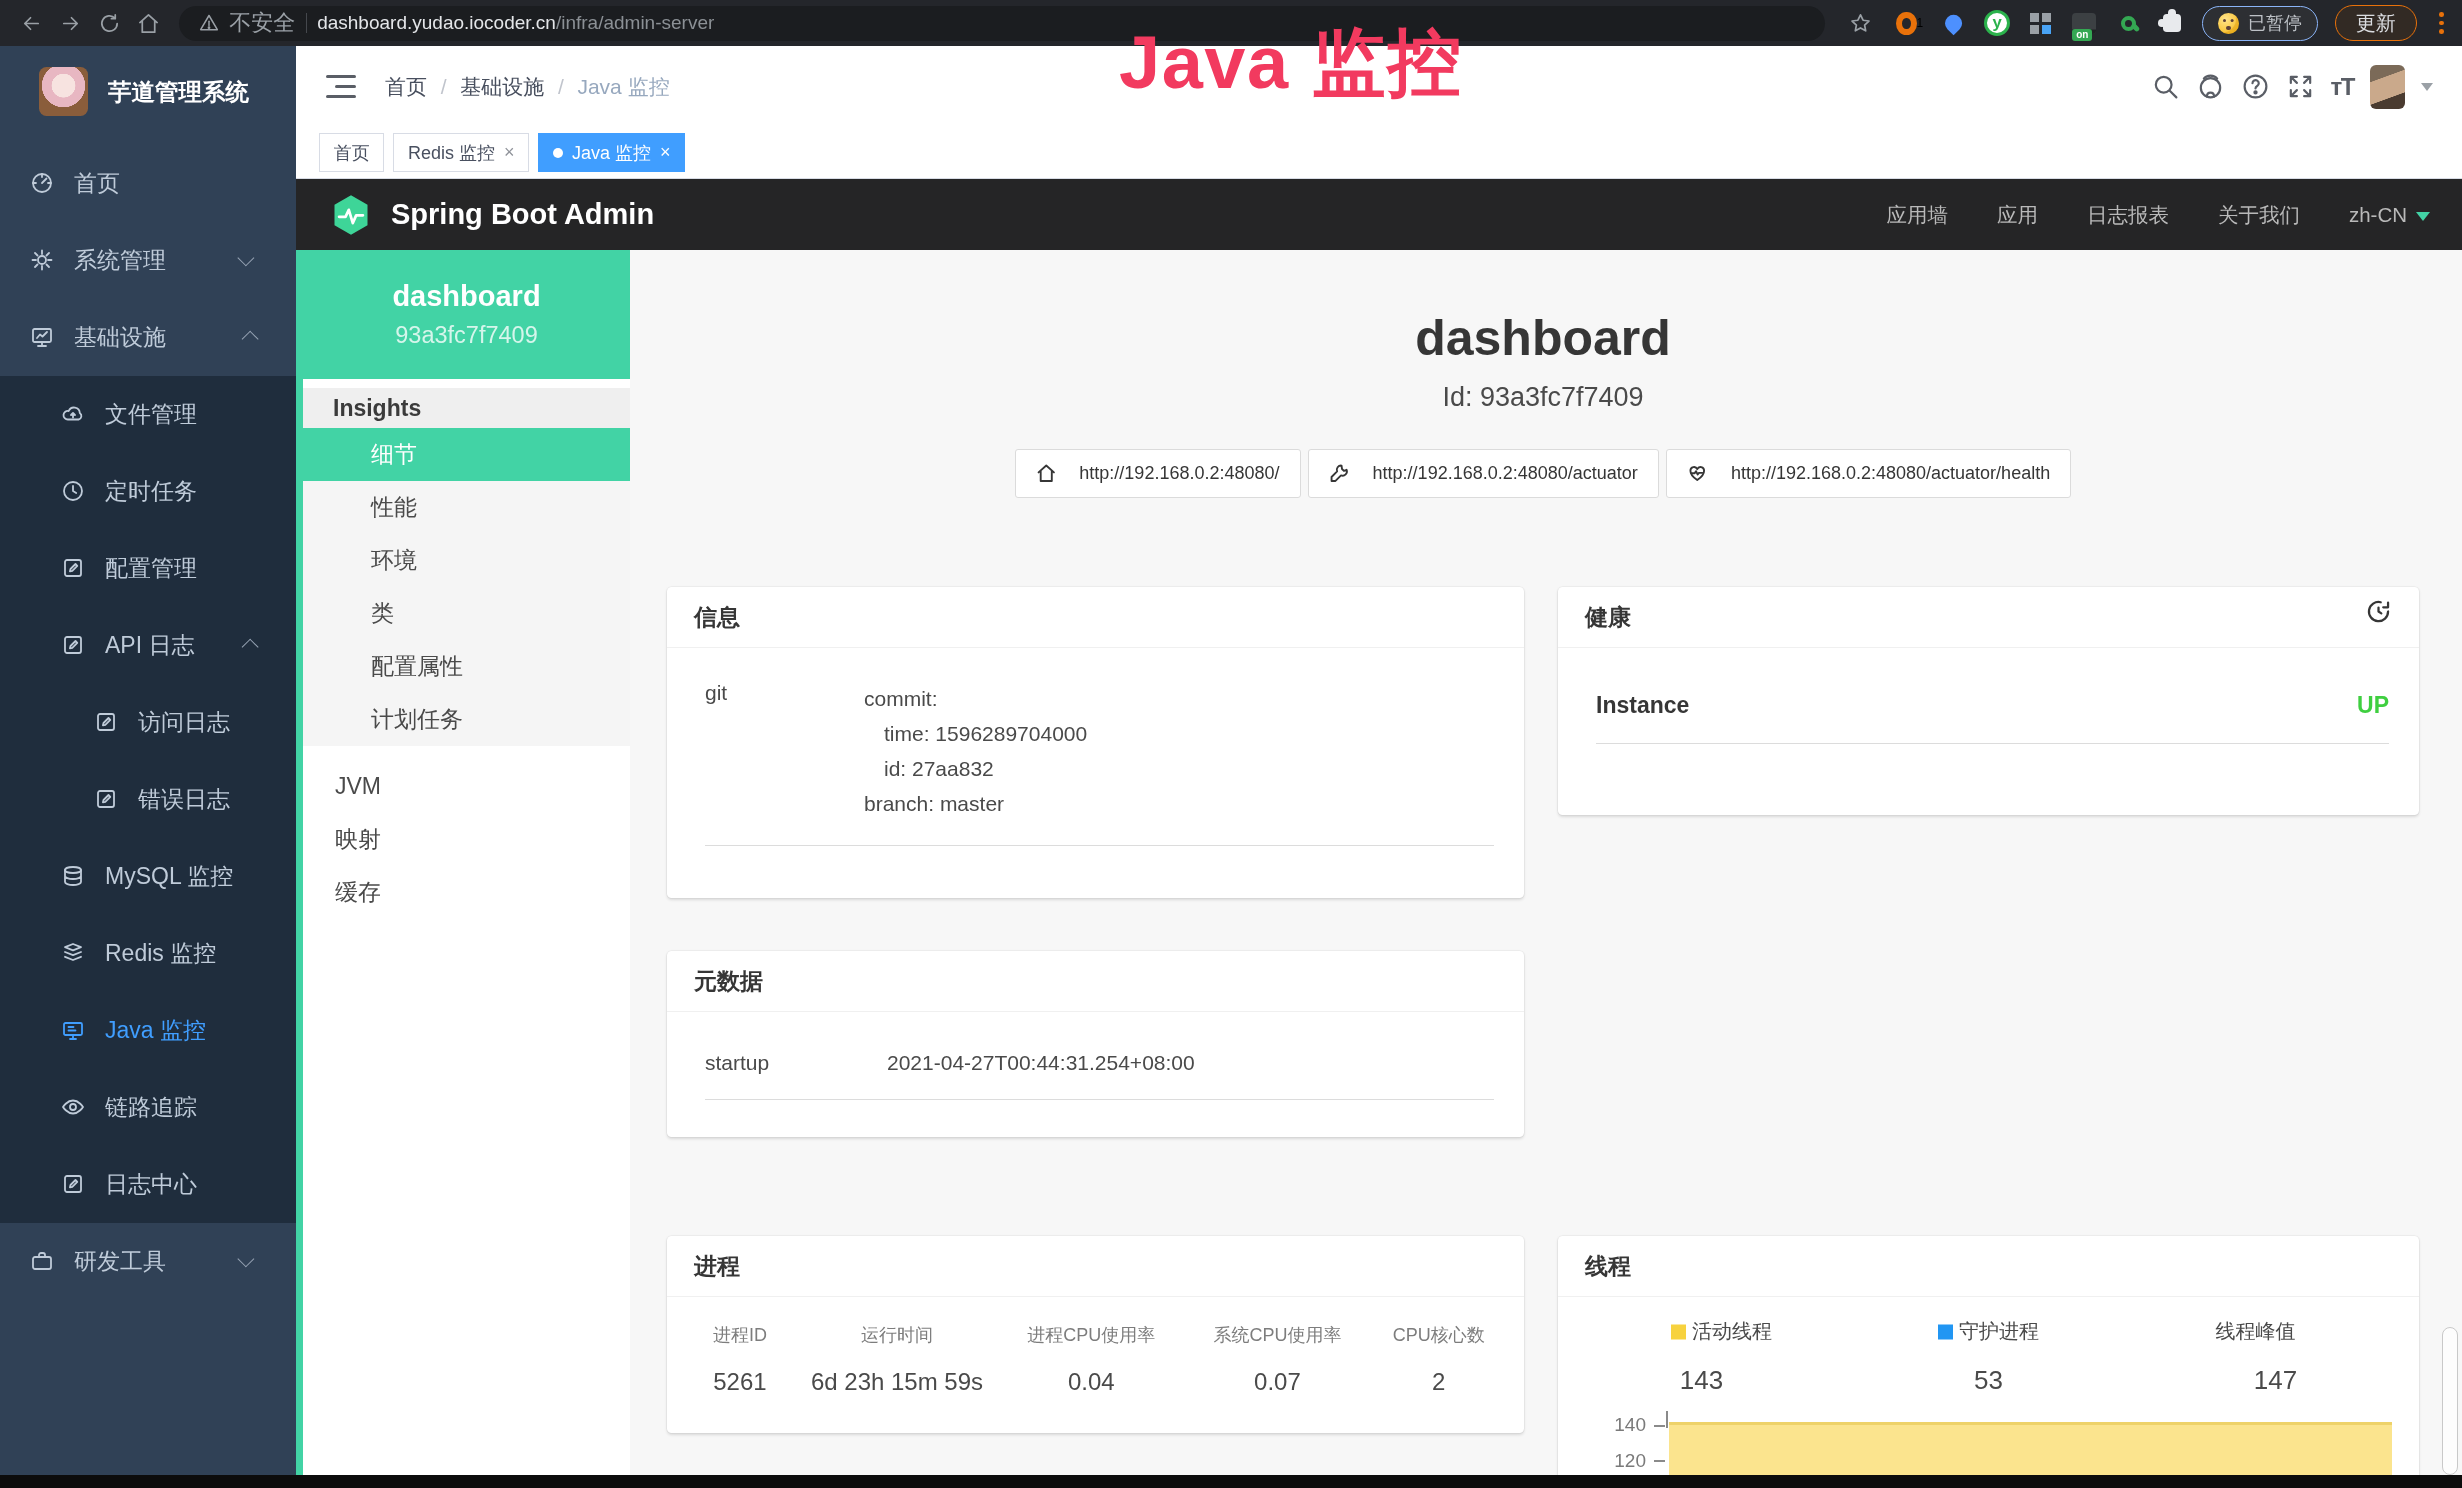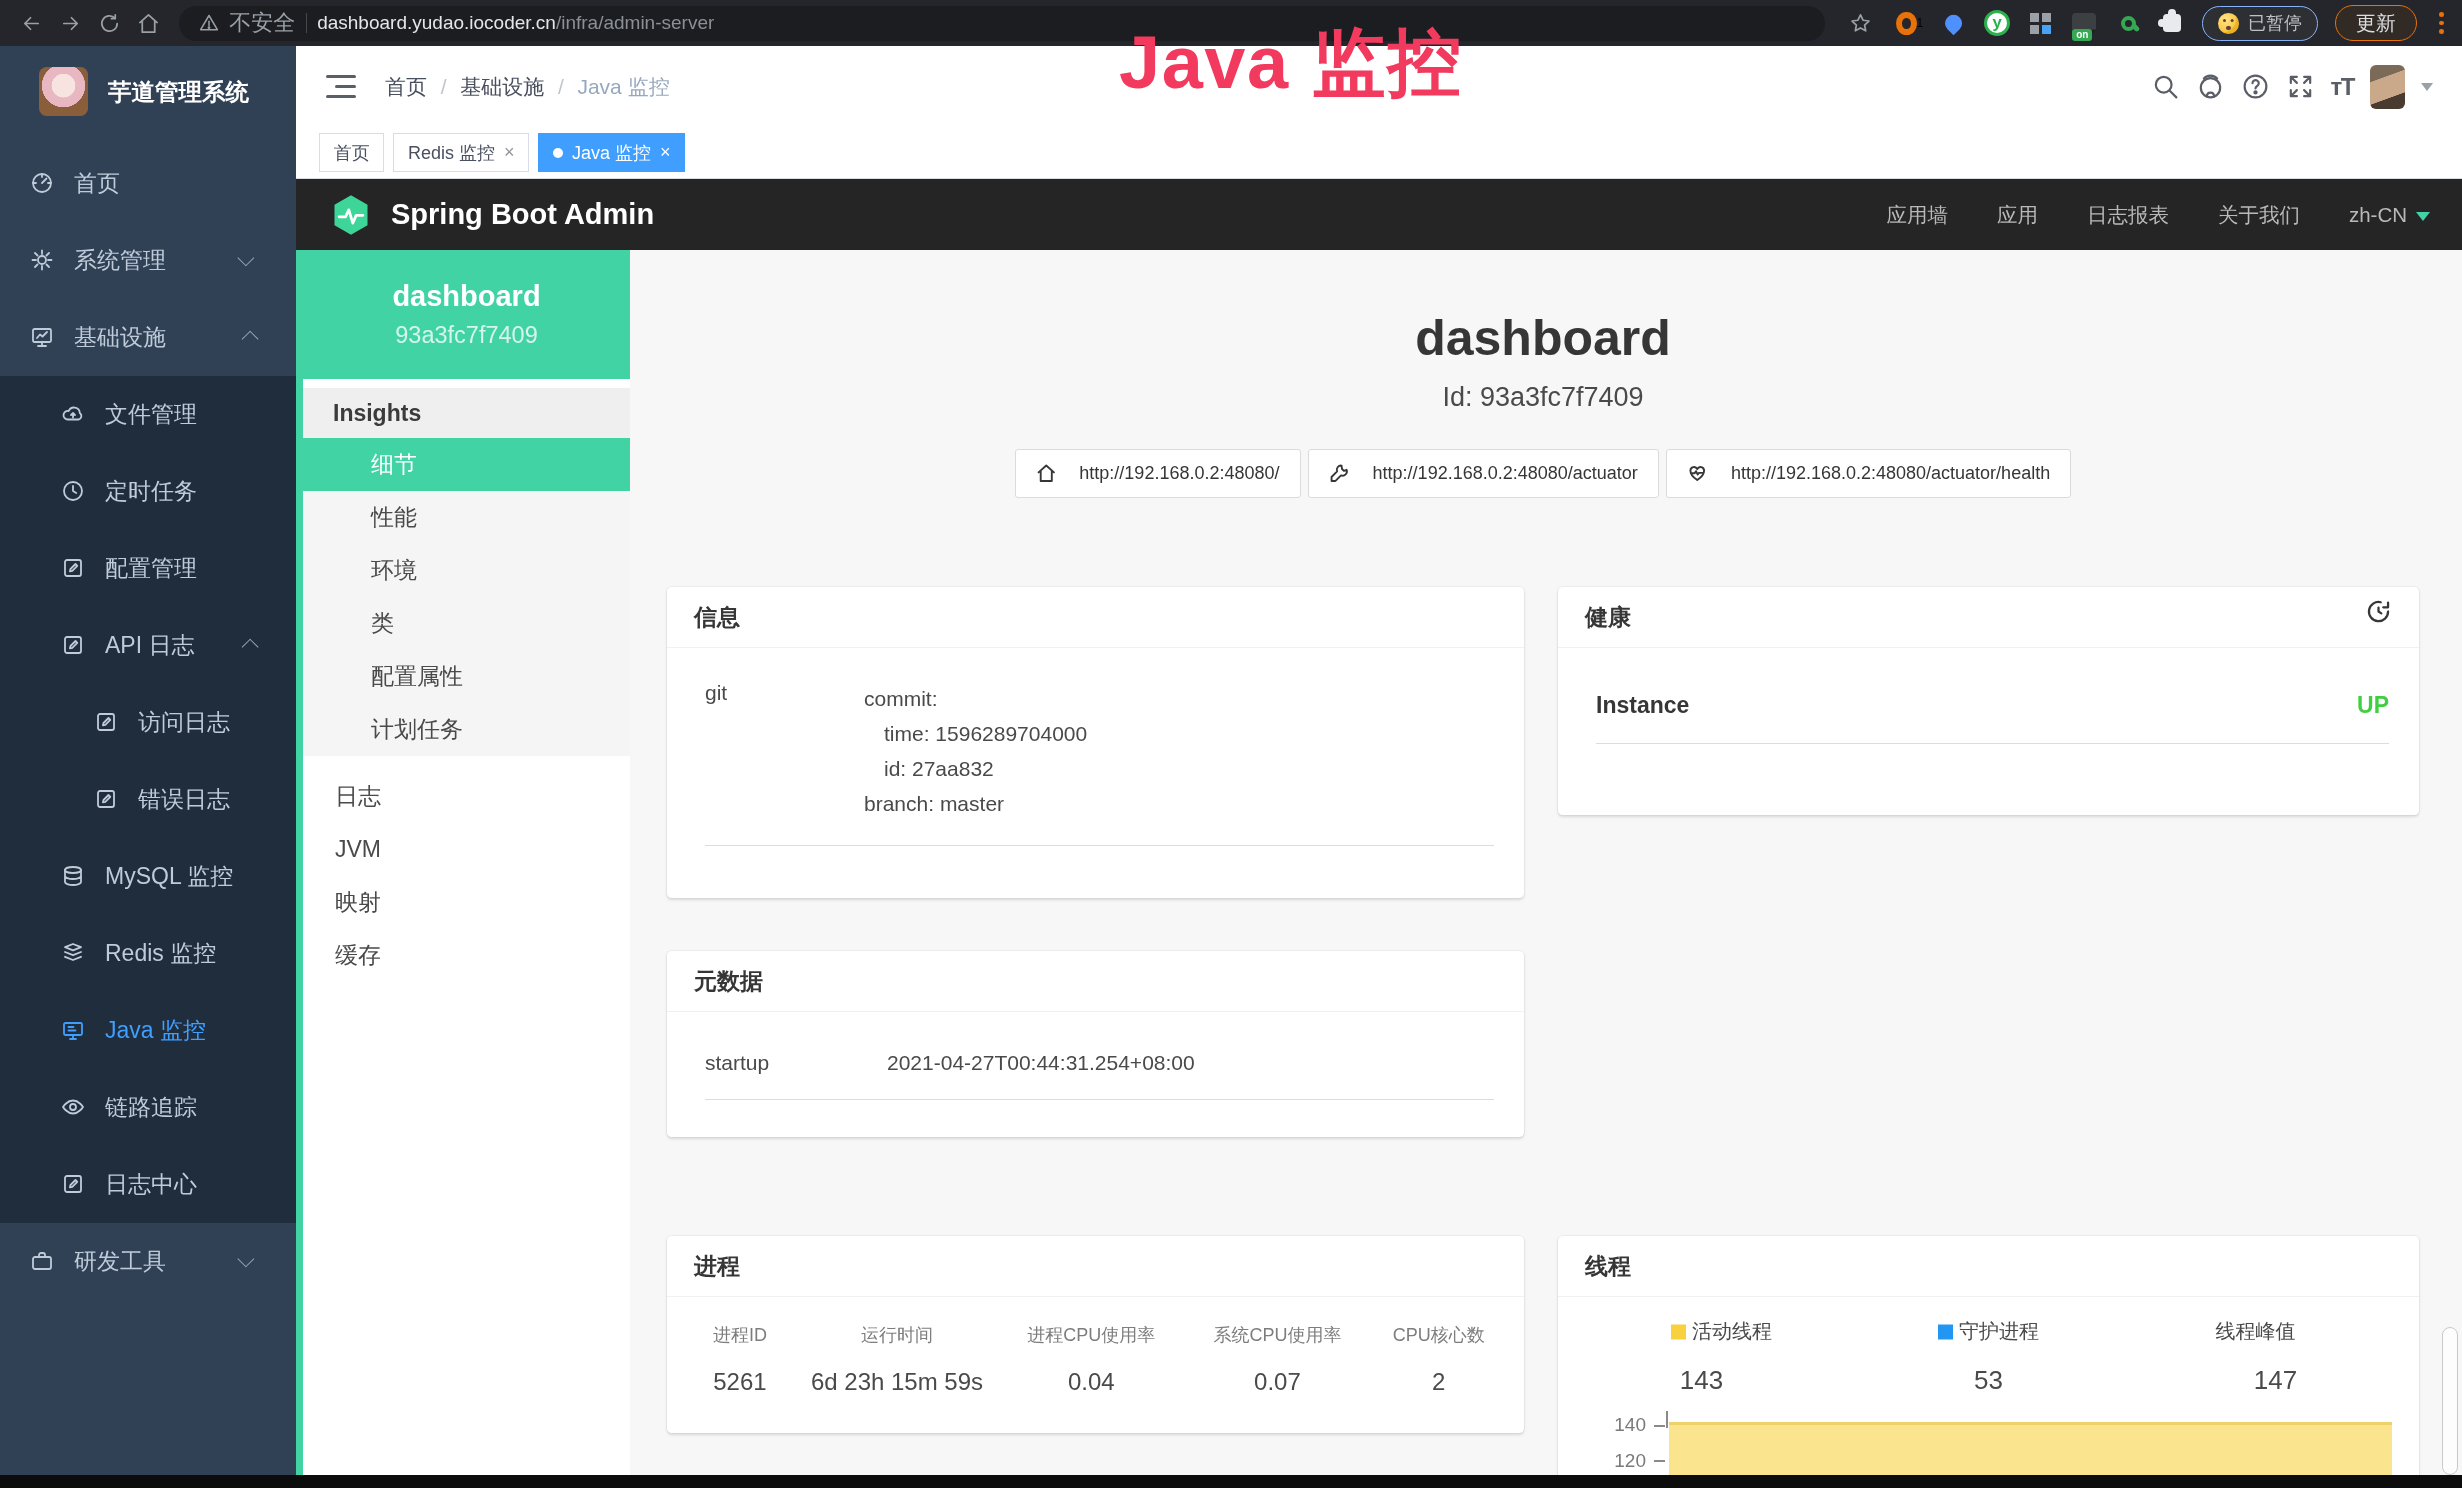--- a/index.html
+++ b/index.html
@@ -92,21 +92,21 @@
   .sba-logo { width:44px; height:44px; margin-right:18px; }
   .sba-brand { color:#fff; font-size:29px; font-weight:bold; }
   .sba-links { margin-left:auto; display:flex; align-items:center; gap:49px; font-size:20.5px; color:#b9b9b9; }
   .sba-caret { width:0; height:0; border-left:7.6px solid transparent; border-right:7.6px solid transparent; border-top:9px solid #42d3a5; display:inline-block; margin-left:9px; vertical-align:middle; }
 
   
   .sba-side { position:absolute; left:296px; top:250px; width:334px; height:1225px; background:#fff; border-left:7.6px solid #42d3a5; z-index:2; }
   .sba-appblock { height:129px; background:#42d3a5; color:#fff; display:flex; flex-direction:column; align-items:center; justify-content:center; gap:9px; }
   .sba-appname { font-size:29px; font-weight:bold; }
   .sba-appid { font-size:23.5px; color:rgba(255,255,255,.78); }
-  .sba-group-label { margin-top:9px; background:#efefef; height:50px; display:flex; align-items:center; padding-left:30px; font-size:23px; font-weight:bold; color:#3b3b3b; }
+  .sba-group-label { margin-top:9px; background:#efefef; height:40px; display:flex; align-items:center; padding-left:30px; font-size:23px; font-weight:bold; color:#3b3b3b; }
   .sba-group { background:#f5f5f5; }
   .sba-sitem { height:53px; display:flex; align-items:center; padding-left:68px; font-size:23px; color:#4a4a4a; }
   .sba-sitem.sel { background:#42d3a5; color:#fff; }
   .sba-root { margin-top:13.7px; }
   .sba-root .sba-sitem { padding-left:32px; }
 
   
   .sba-main { position:absolute; left:629px; top:250px; width:1833px; height:1225px; background:#f7f7f7; }
   .mhead { position:absolute; left:38px; top:59px; width:1752px; text-align:center; }
   .mtitle { font-size:50px; font-weight:bold; color:#363636; }
@@ -442,21 +442,20 @@
     <div class="sba-group-label">Insights</div>
     <div class="sba-group">
       <div class="sba-sitem sel">细节</div>
       <div class="sba-sitem">性能</div>
       <div class="sba-sitem">环境</div>
       <div class="sba-sitem">类</div>
       <div class="sba-sitem">配置属性</div>
       <div class="sba-sitem">计划任务</div>
     </div>
     <div class="sba-root">
-      <div class="sba-sitem">日志</div>
       <div class="sba-sitem">JVM</div>
       <div class="sba-sitem">映射</div>
       <div class="sba-sitem">缓存</div>
     </div>
   </div>
 
   <div class="sba-main">
     <div class="mhead">
       <div class="mtitle">dashboard</div>
       <div class="msub">Id: 93a3fc7f7409</div>

